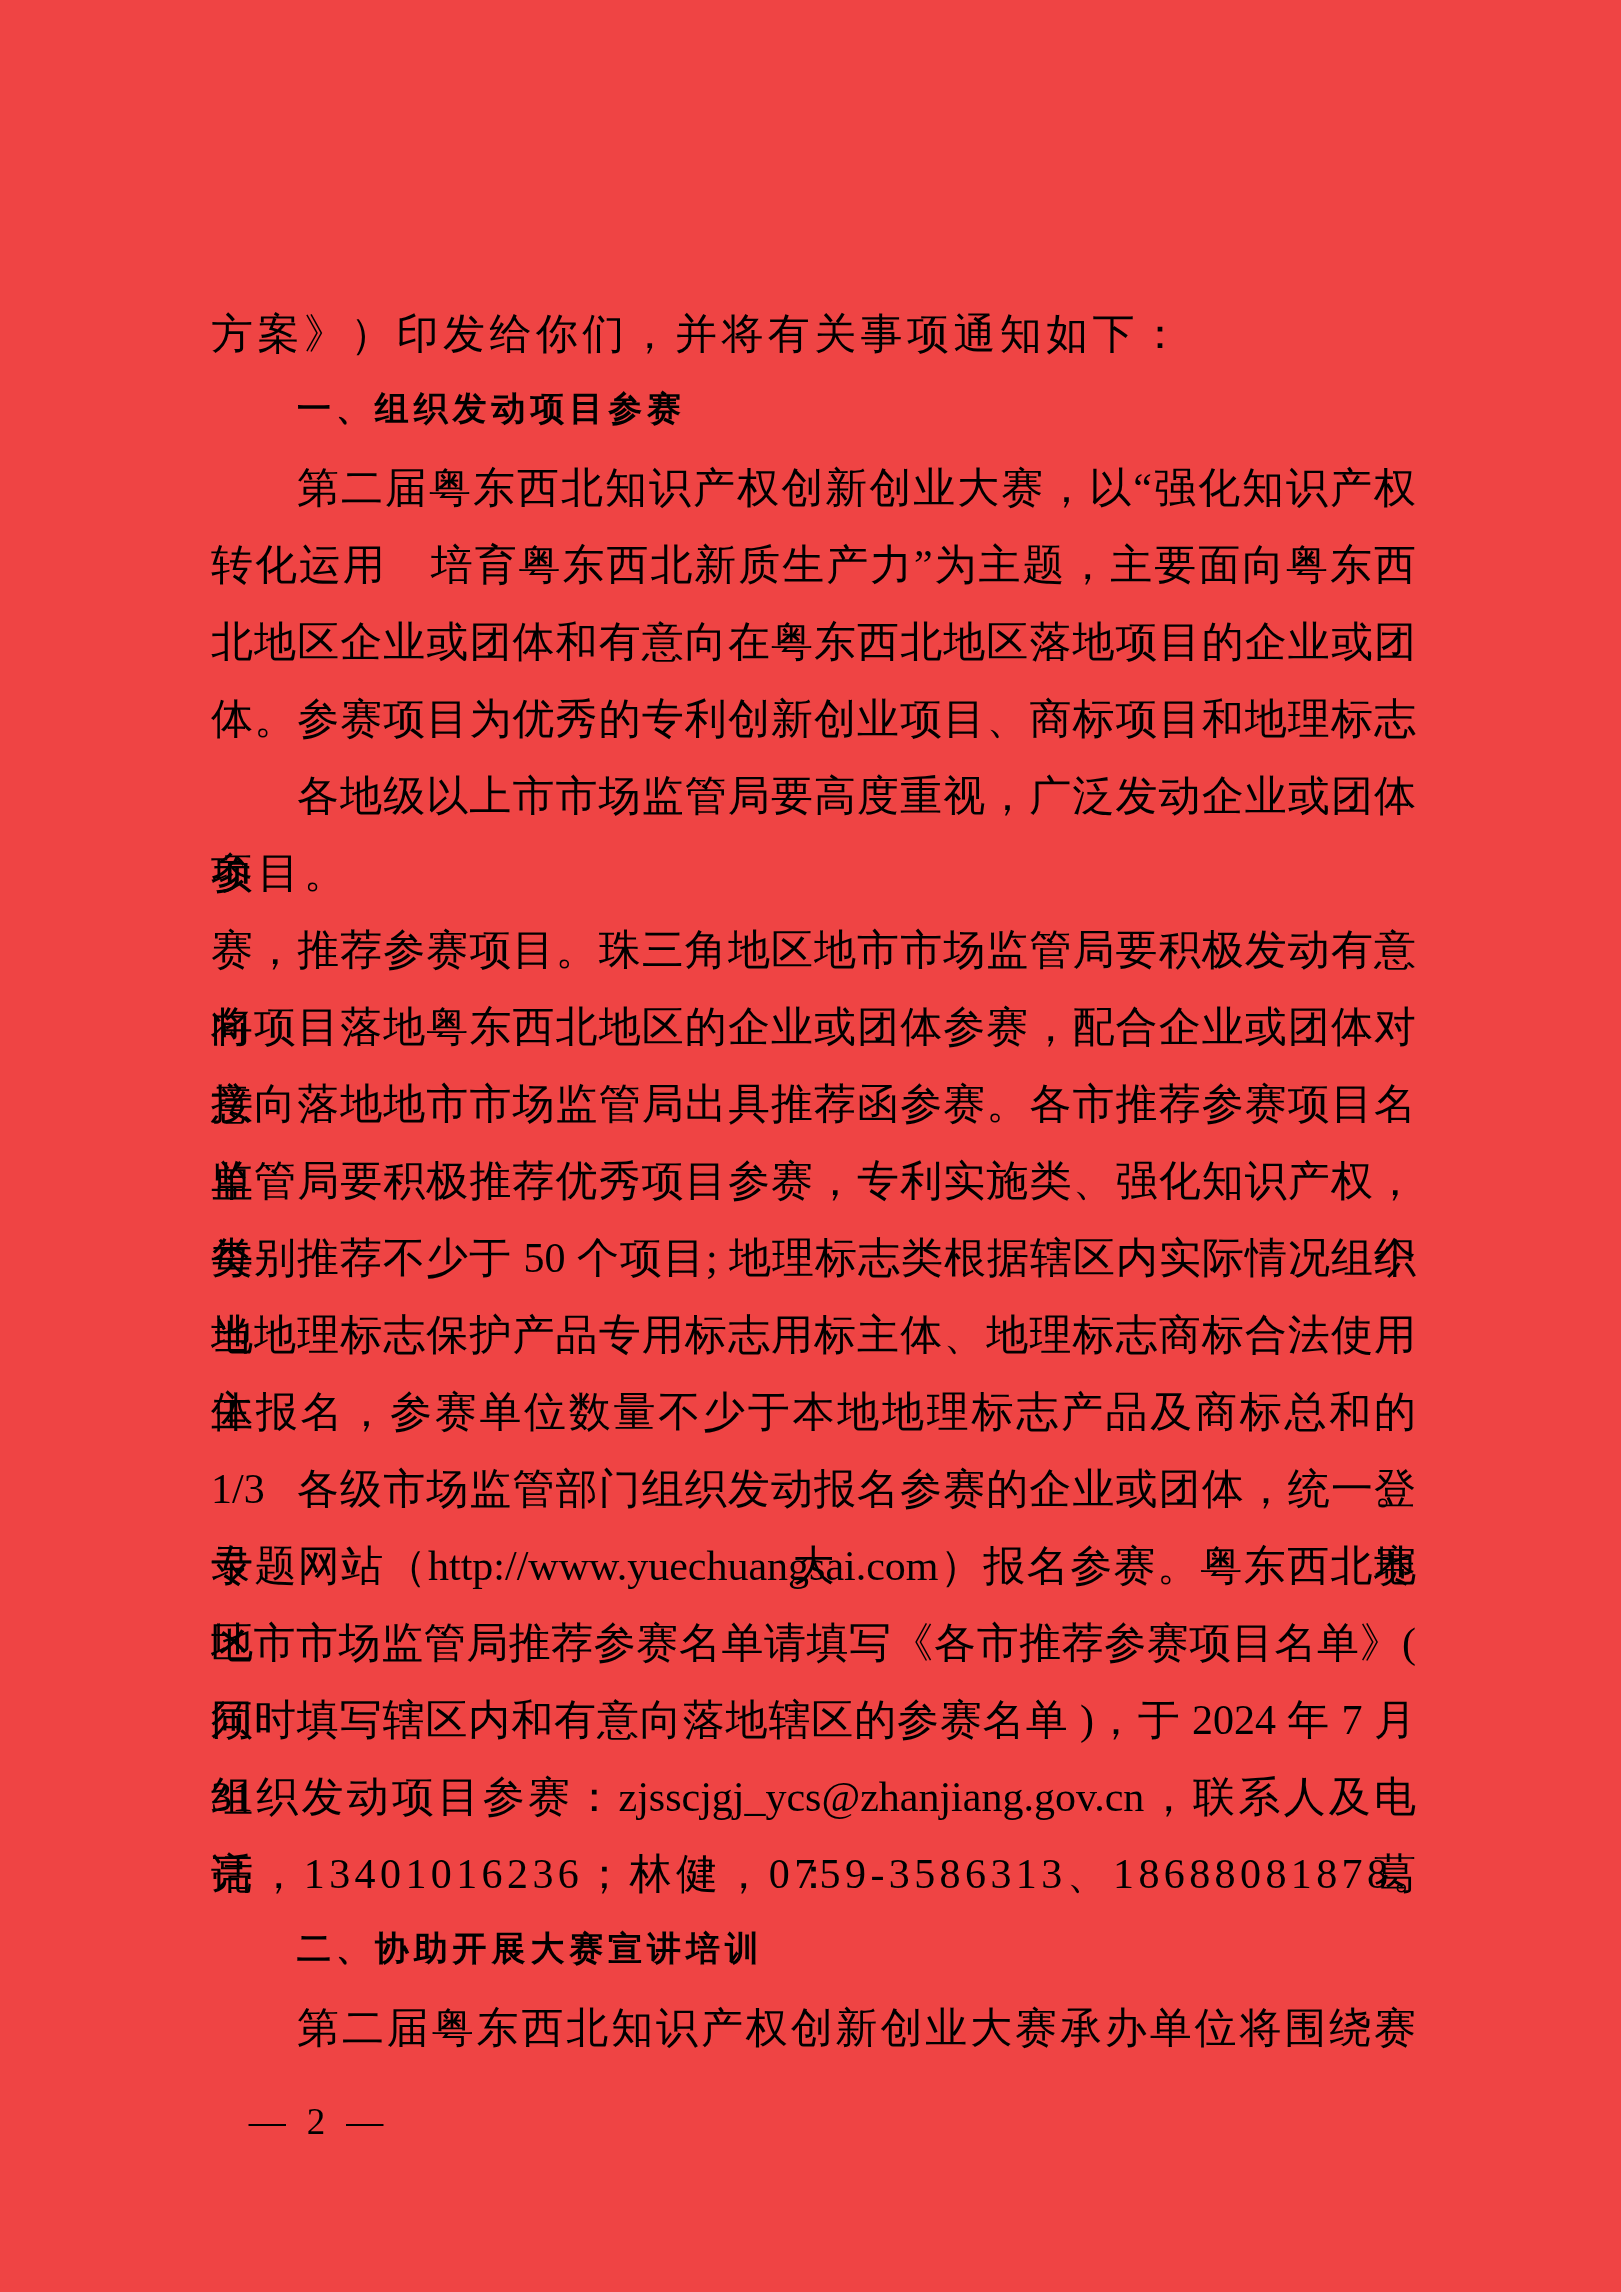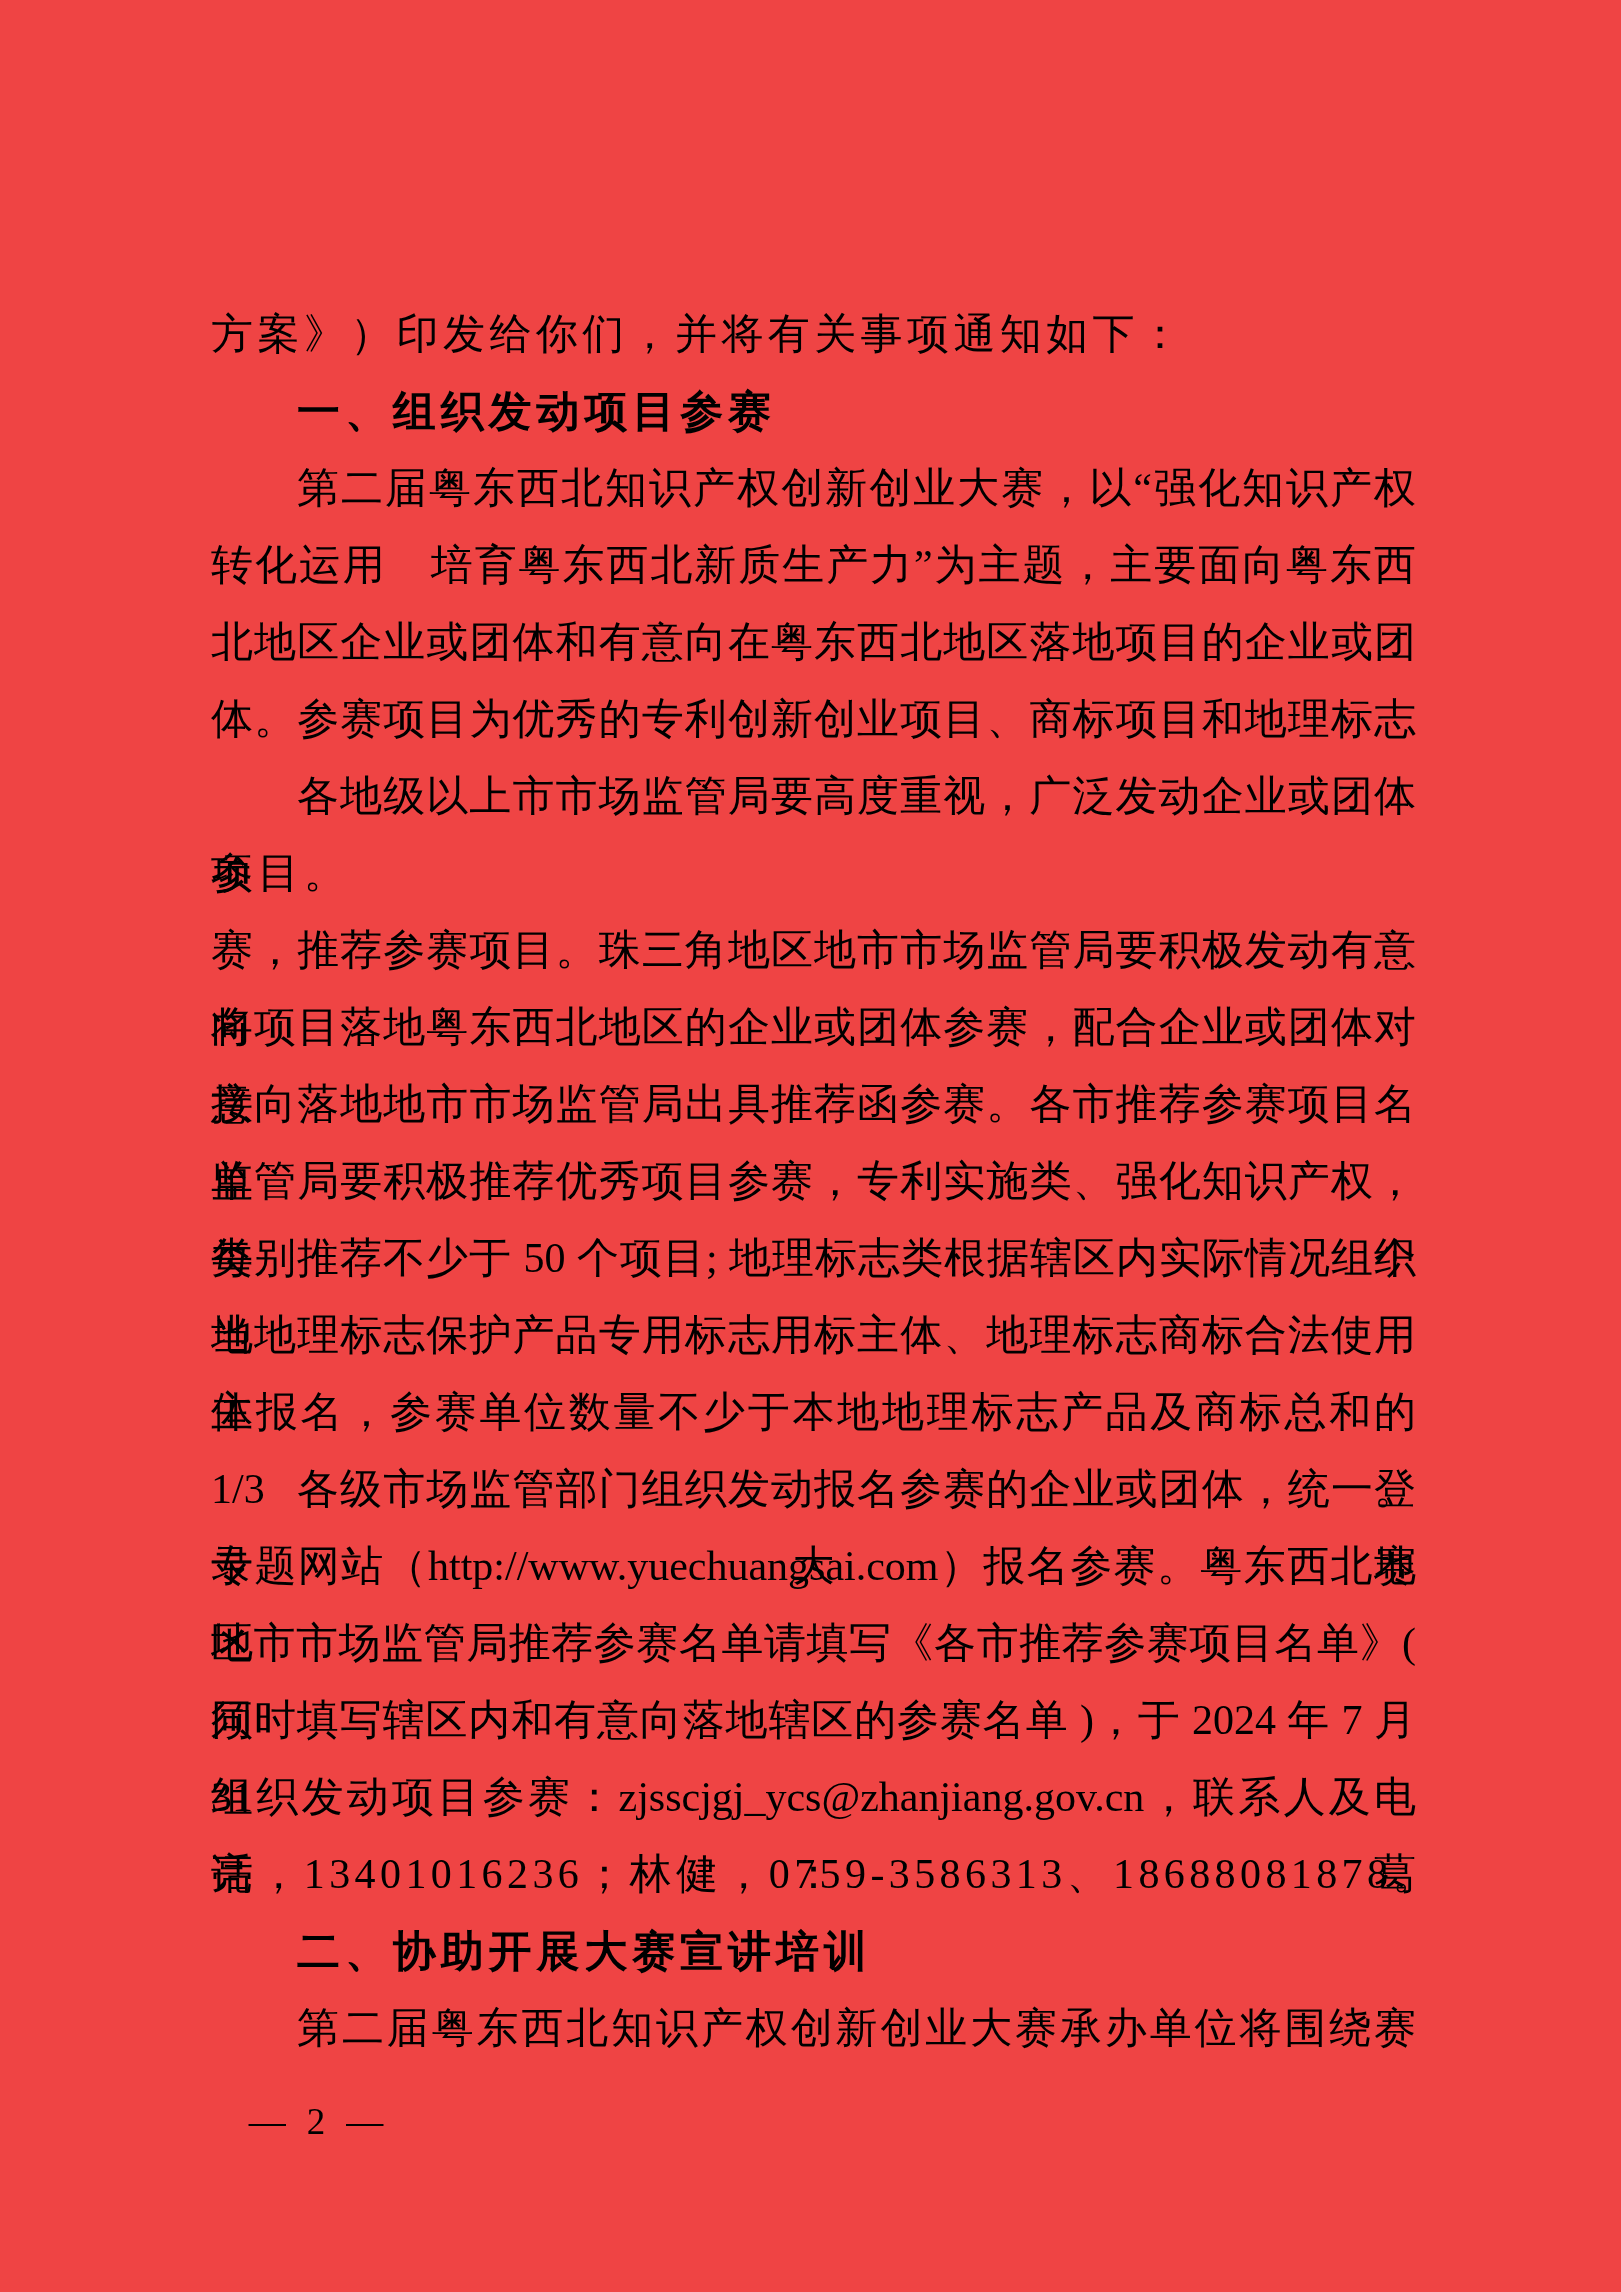--- a/index.html
+++ b/index.html
@@ -27,23 +27,23 @@
   .line.justify{
     text-align:justify;
     text-align-last:justify;
     -moz-text-align-last:justify;
     text-justify:inter-character;
     letter-spacing:0;
     white-space:normal;
   }
   .line.indent{ text-indent:86px; }
   .line.heading{
-    font-family:Liberation Sans, sans-serif;
+    font-family:Liberation Mono, monospace;
     font-weight:700;
-    font-size:43px;
+    font-size:34px;
     letter-spacing:4.9px;
   }
   .page-number{
     position:absolute;
     top:2099px;
     left:211px;
     width:216px;
     text-align:center;
     font-size:37px;
     line-height:45px;

